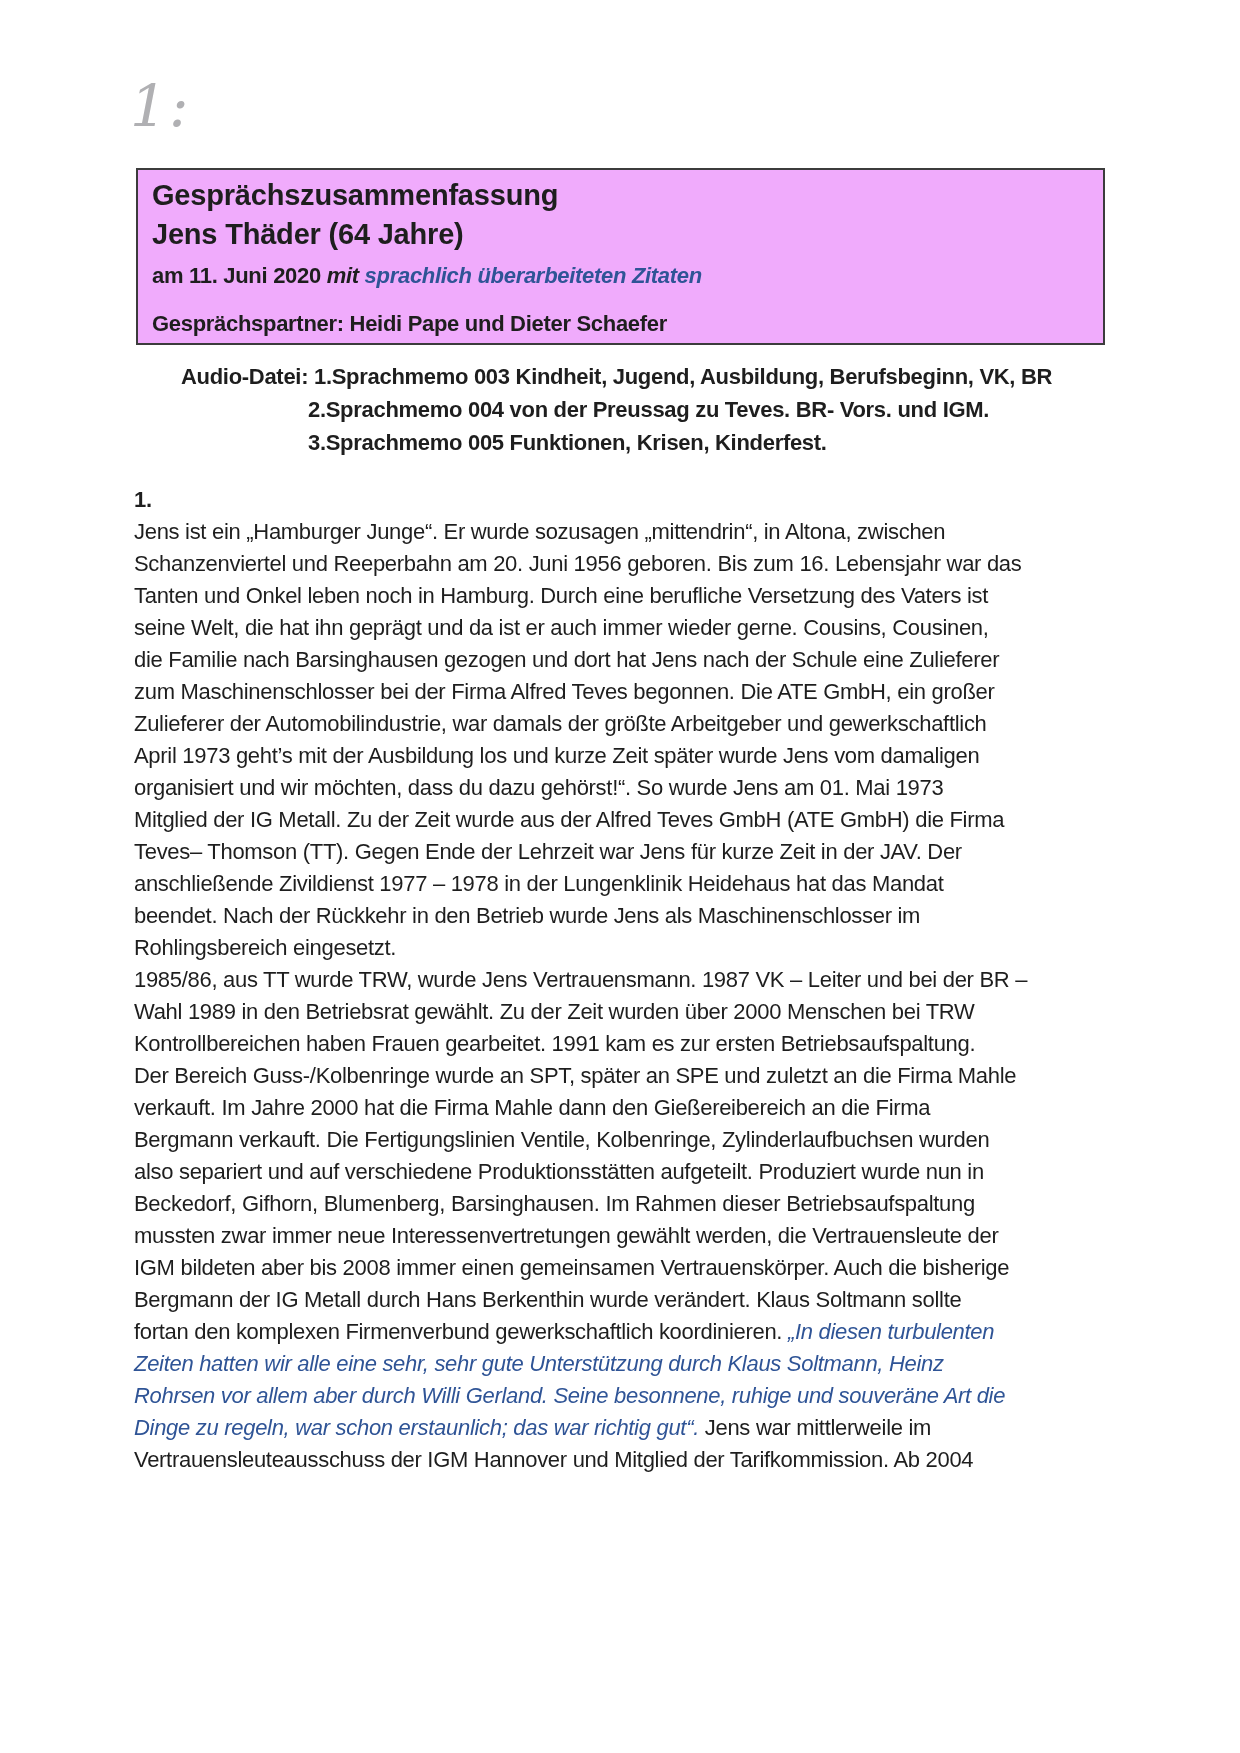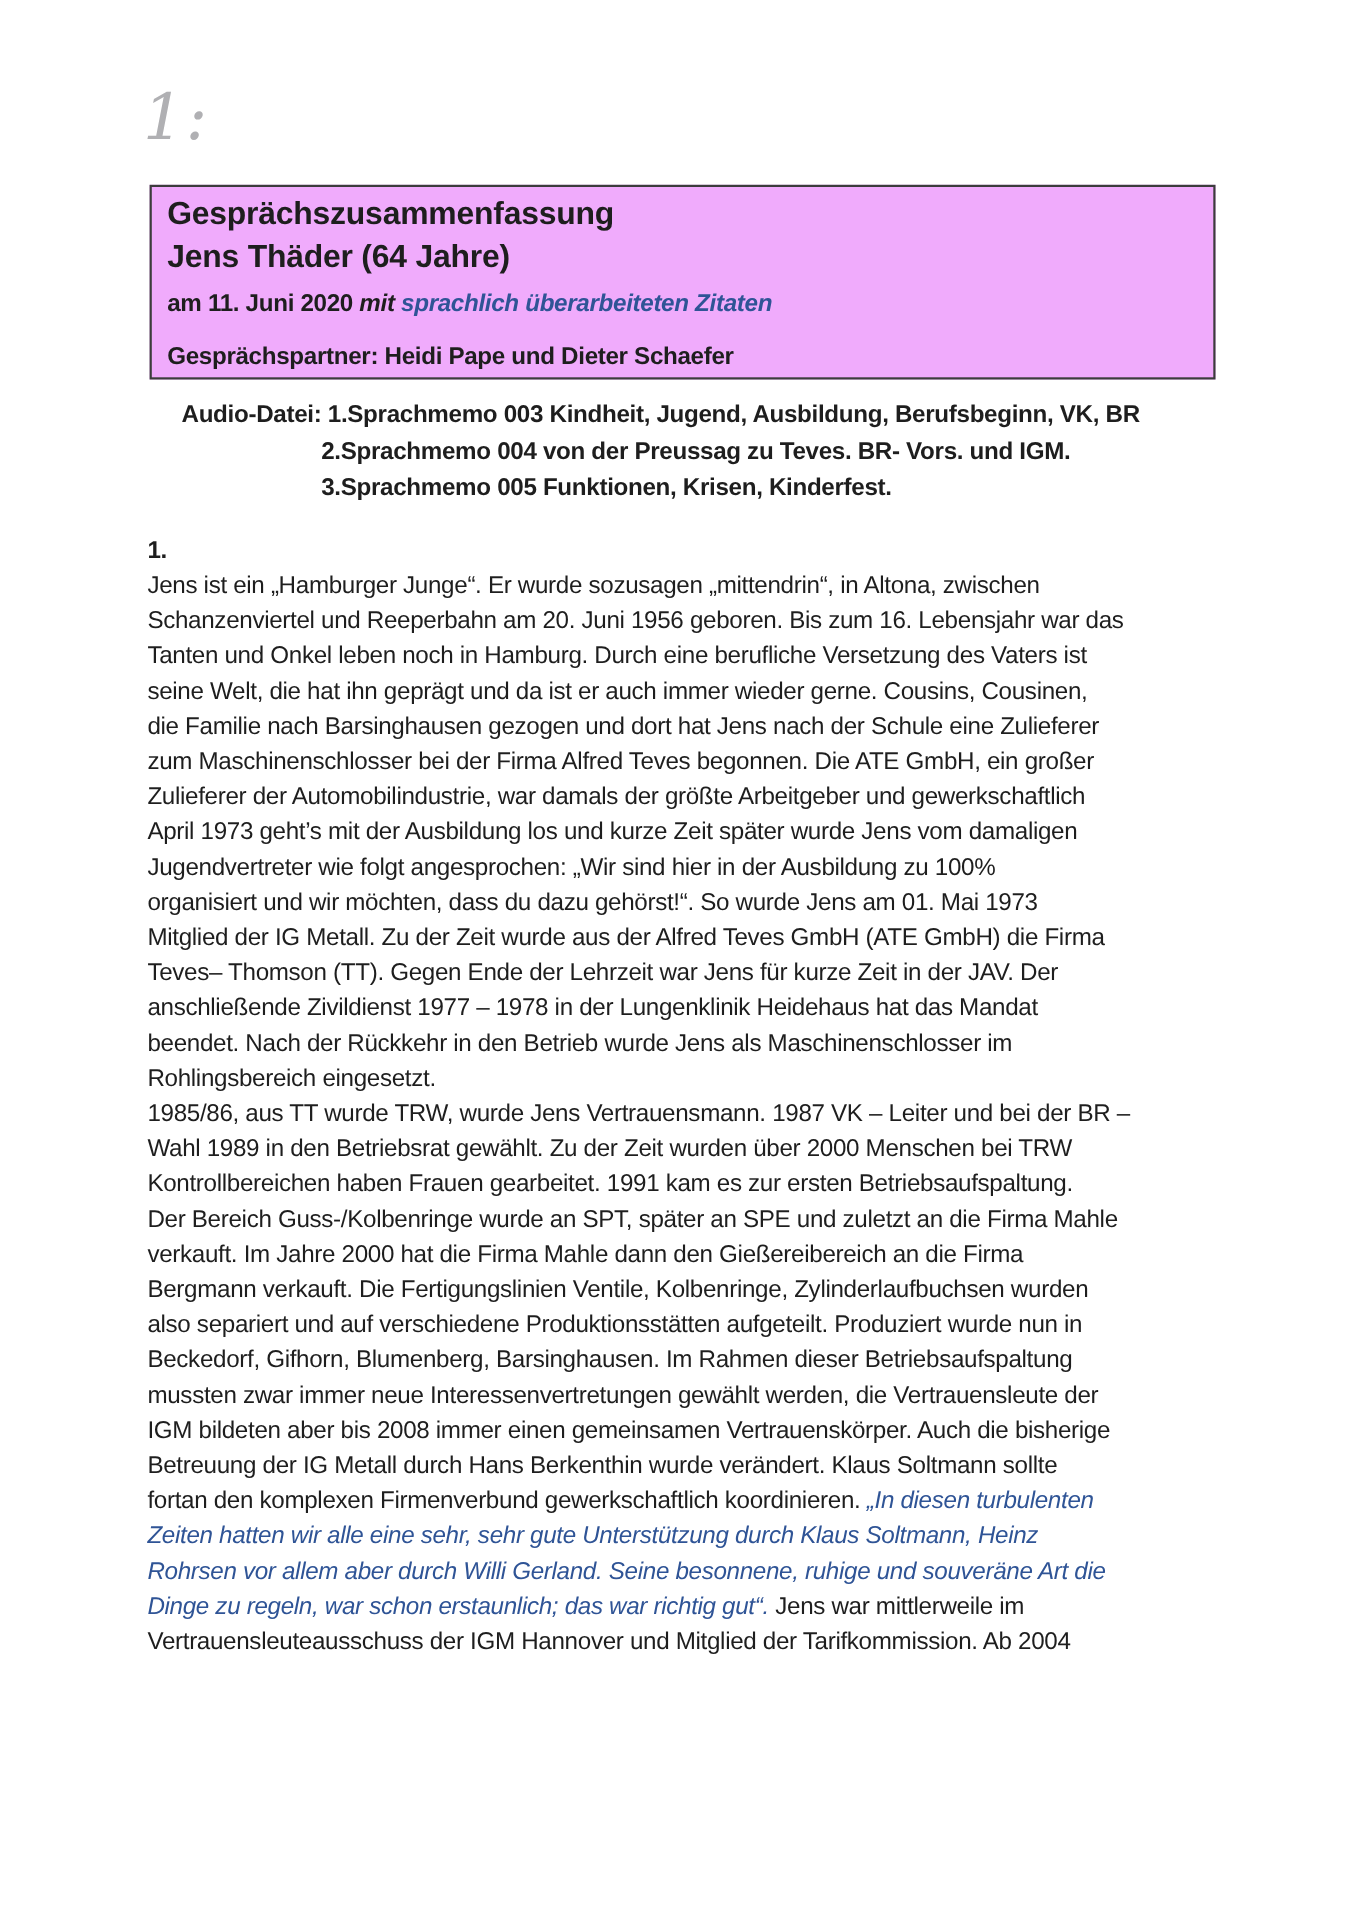--- a/index.html
+++ b/index.html
@@ -42,21 +42,21 @@
   }
   .hb-date .it{font-style:italic;margin-top:30px;}
   .hb-date .blue{font-style:italic;color:var(--blue,#2F5496);}
   .hb-partners{
     margin-top:21px;
     font-weight:bold;
     font-size:22px;
     letter-spacing:-0.3px;
   }
   .audio-block{
-    position:absolute;left:120px;top:360px;
+    position:absolute;left:136px;top:360px;
     width:980px;
     font-weight:bold;
     font-size:22px;
     line-height:33px;
     letter-spacing:-0.3px;
   }
   .audio-line{white-space:nowrap;}
   .audio-line.cont{margin-left:172px;}
   .audio-line .alabel{padding-left:45px;}
   .body-text{
@@ -99,38 +99,37 @@
     <div class="section-heading">1.</div>
     <div>
         <div class="bline"><span>Jens ist ein „Hamburger Junge“. Er wurde sozusagen „mittendrin“, in Altona, zwischen</span></div>
         <div class="bline"><span>Schanzenviertel und Reeperbahn am 20. Juni 1956 geboren. Bis zum 16. Lebensjahr war das</span></div>
         <div class="bline"><span>Tanten und Onkel leben noch in Hamburg. Durch eine berufliche Versetzung des Vaters ist</span></div>
         <div class="bline"><span>seine Welt, die hat ihn geprägt und da ist er auch immer wieder gerne. Cousins, Cousinen,</span></div>
         <div class="bline"><span>die Familie nach Barsinghausen gezogen und dort hat Jens nach der Schule eine Zulieferer</span></div>
         <div class="bline"><span>zum Maschinenschlosser bei der Firma Alfred Teves begonnen. Die ATE GmbH, ein großer</span></div>
         <div class="bline"><span>Zulieferer der Automobilindustrie, war damals der größte Arbeitgeber und gewerkschaftlich</span></div>
         <div class="bline"><span>April 1973 geht’s mit der Ausbildung los und kurze Zeit später wurde Jens vom damaligen</span></div>
-        <div class="bline"><span>Jugendvertreter wie folgt angesprochen: „Wir sind hier in der Ausbildung zu 100%</span></div>
         <div class="bline"><span>organisiert und wir möchten, dass du dazu gehörst!“. So wurde Jens am 01. Mai 1973</span></div>
         <div class="bline"><span>Mitglied der IG Metall. Zu der Zeit wurde aus der Alfred Teves GmbH (ATE GmbH) die Firma</span></div>
         <div class="bline"><span>Teves– Thomson (TT). Gegen Ende der Lehrzeit war Jens für kurze Zeit in der JAV. Der</span></div>
         <div class="bline"><span>anschließende Zivildienst 1977 – 1978 in der Lungenklinik Heidehaus hat das Mandat</span></div>
         <div class="bline"><span>beendet. Nach der Rückkehr in den Betrieb wurde Jens als Maschinenschlosser im</span></div>
         <div class="bline"><span>Rohlingsbereich eingesetzt.</span></div>
         <div class="bline"><span>1985/86, aus TT wurde TRW, wurde Jens Vertrauensmann. 1987 VK – Leiter und bei der BR –</span></div>
         <div class="bline"><span>Wahl 1989 in den Betriebsrat gewählt. Zu der Zeit wurden über 2000 Menschen bei TRW</span></div>
         <div class="bline"><span>Kontrollbereichen haben Frauen gearbeitet. 1991 kam es zur ersten Betriebsaufspaltung.</span></div>
         <div class="bline"><span>Der Bereich Guss-/Kolbenringe wurde an SPT, später an SPE und zuletzt an die Firma Mahle</span></div>
         <div class="bline"><span>verkauft. Im Jahre 2000 hat die Firma Mahle dann den Gießereibereich an die Firma</span></div>
         <div class="bline"><span>Bergmann verkauft. Die Fertigungslinien Ventile, Kolbenringe, Zylinderlaufbuchsen wurden</span></div>
         <div class="bline"><span>also separiert und auf verschiedene Produktionsstätten aufgeteilt. Produziert wurde nun in</span></div>
         <div class="bline"><span>Beckedorf, Gifhorn, Blumenberg, Barsinghausen. Im Rahmen dieser Betriebsaufspaltung</span></div>
         <div class="bline"><span>mussten zwar immer neue Interessenvertretungen gewählt werden, die Vertrauensleute der</span></div>
         <div class="bline"><span>IGM bildeten aber bis 2008 immer einen gemeinsamen Vertrauenskörper. Auch die bisherige</span></div>
-        <div class="bline"><span>Betreuung der IG Metall durch Hans Berkenthin wurde verändert. Klaus Soltmann sollte</span></div>
+        <div class="bline"><span>Bergmann der IG Metall durch Hans Berkenthin wurde verändert. Klaus Soltmann sollte</span></div>
         <div class="bline"><span>fortan den komplexen Firmenverbund gewerkschaftlich koordinieren. </span><span class="quote">„In diesen turbulenten</span></div>
         <div class="bline"><span class="quote">Zeiten hatten wir alle eine sehr, sehr gute Unterstützung durch Klaus Soltmann, Heinz</span></div>
         <div class="bline"><span class="quote">Rohrsen vor allem aber durch Willi Gerland. Seine besonnene, ruhige und souveräne Art die</span></div>
         <div class="bline"><span class="quote">Dinge zu regeln, war schon erstaunlich; das war richtig gut“. </span><span>Jens war mittlerweile im</span></div>
         <div class="bline"><span>Vertrauensleuteausschuss der IGM Hannover und Mitglied der Tarifkommission. Ab 2004</span></div>
       </div>
   </div>
 
 </div>
 

